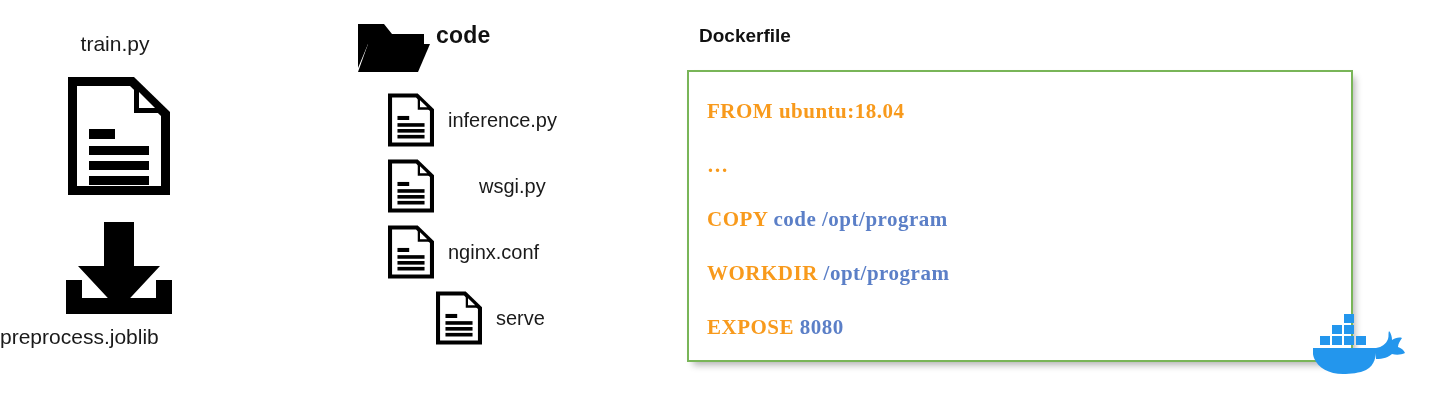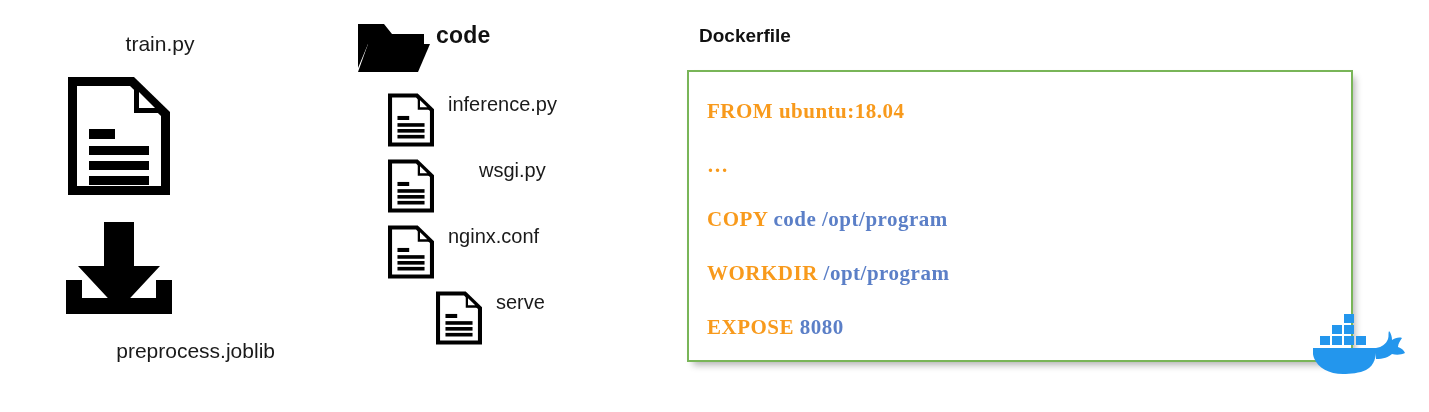--- a/index.html
+++ b/index.html
@@ -14,39 +14,38 @@
 
   
   .abs{position:absolute;}
 
   
   #left-column{position:absolute;left:0;top:0;width:340px;height:412px;}
   .caption{
     font-size:21px;color:#1a1a1a;text-align:center;
     font-family:"Liberation Sans", sans-serif;
     white-space:nowrap;
-    margin-left:45px;
   }
   #train-label{position:absolute;left:0;top:32px;width:230px;text-align:center;}
-  #preprocess-label{position:absolute;left:0;top:339px;width:230px;text-align:right;}
+  #preprocess-label{position:absolute;left:0;top:325px;width:230px;text-align:left;}
 
   
   .doc-icon{display:block;}
 
   #train-doc{position:absolute;left:68px;top:77px;}
   #download-icon{position:absolute;left:60px;top:222px;}
 
   
   #mid-column{position:absolute;left:340px;top:0;width:340px;height:412px;}
   #folder-row{position:absolute;left:18px;top:22px;display:flex;gap:6px;}
   #folder-label{
     font-size:23px;font-weight:bold;color:#111111;
     font-family:"Liberation Sans", sans-serif;letter-spacing:.2px;
   }
-  .file-row{position:absolute;left:48px;display:flex;align-items:flex-start;gap:14px;}
+  .file-row{position:absolute;left:48px;display:flex;align-items:center;gap:14px;}
   .file-label{
     font-size:20px;color:#1a1a1a;white-space:nowrap;
     font-family:"Liberation Sans", sans-serif;
   }
   #file-row-0{top:93px;}
   #file-row-1{top:159px;gap:45px;}
   #file-row-2{top:225px;}
   #file-row-3{top:291px;padding-left:48px;}
 
   

